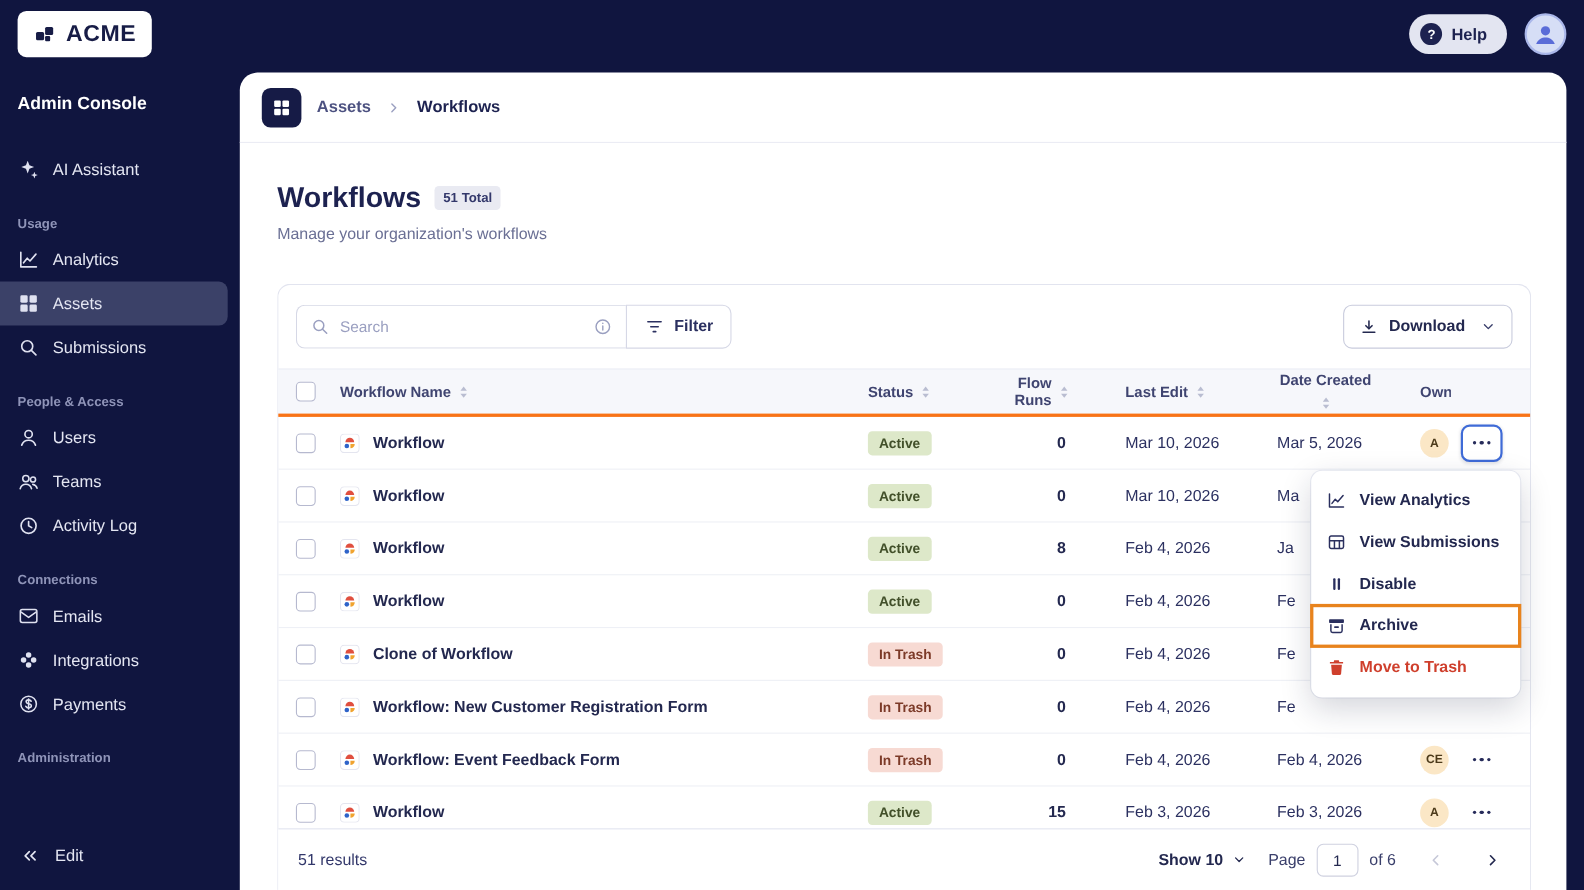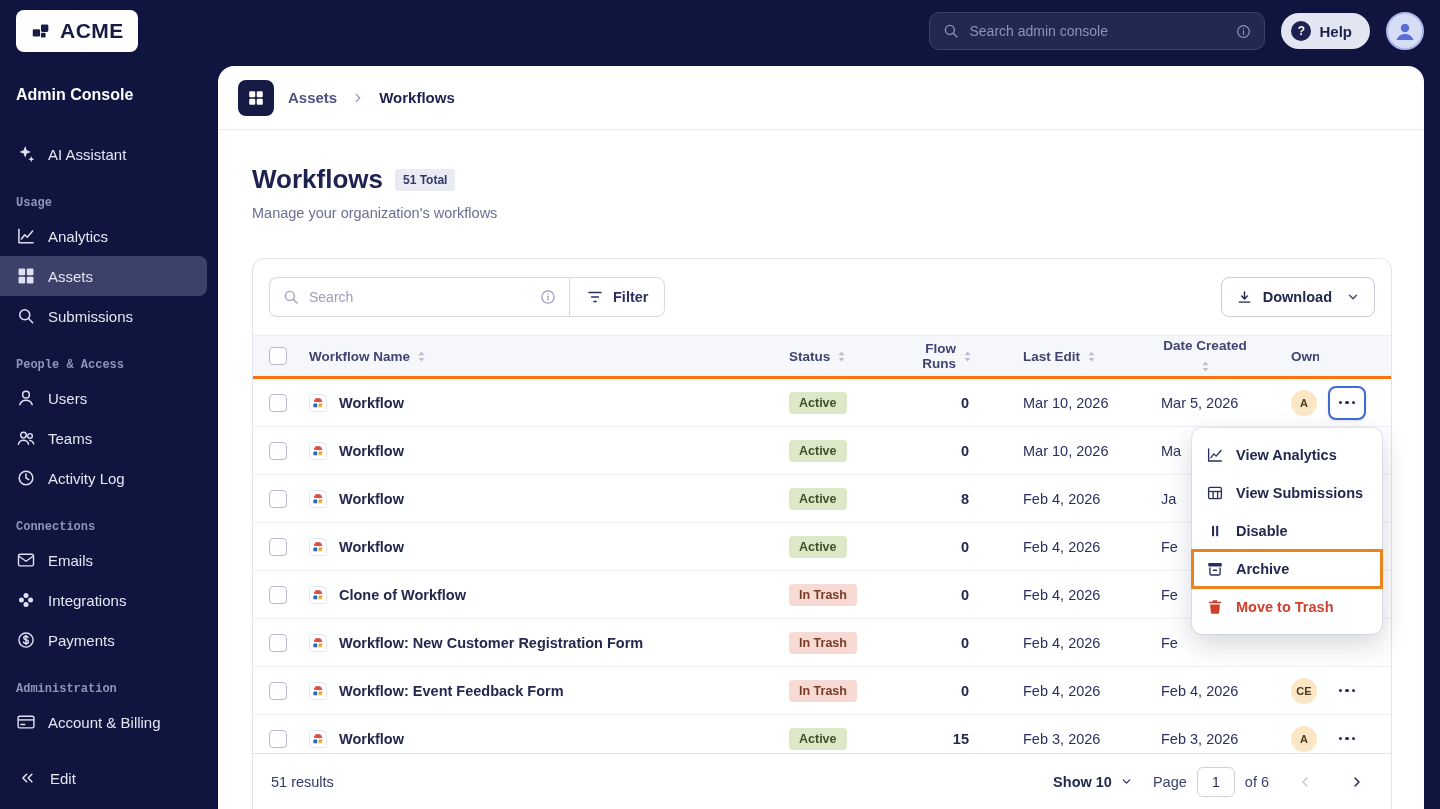--- a/index.html
+++ b/index.html
@@ -18,21 +18,21 @@
   .help-btn { height:36px; border:none; border-radius:18px; background:#e3e5f1; display:flex; align-items:center; gap:8px; padding:0 18px 0 10px; font-size:15px; font-weight:700; color:#1d2250; cursor:pointer; font-family:inherit; }
   .qmark { width:20px; height:20px; border-radius:50%; background:#1d2250; color:#fff; font-size:12px; font-weight:700; display:flex; align-items:center; justify-content:center; }
   .avatar { width:38px; height:38px; border-radius:50%; background:#d6def6; border:2px solid #aab7ea; display:flex; align-items:center; justify-content:center; cursor:pointer; overflow:hidden; }
 
   
   .sidebar { position:fixed; top:62px; left:0; bottom:0; width:218px; padding-top:24px; color:#e4e6f2; z-index:40; }
   .sb-title { font-size:16px; font-weight:700; color:#fff; padding:0 16px; margin-bottom:30px; }
   .sb-item { height:40px; display:flex; align-items:center; gap:12px; padding:0 16px; font-size:15px; color:#e4e6f2; cursor:pointer; }
   .sb-item svg { width:20px; height:20px; flex:none; color:#dfe1f0; }
   .sb-item.active { background:#3b4168; width:207px; border-radius:0 8px 8px 0; }
-  .sb-sec { font-size:12px; font-weight:700; color:#8f94b8; padding:0 16px; margin:22px 0 6px;font-family:Liberation Mono, monospace; }
+  .sb-sec { font-size:12px; font-weight:700; color:#8f94b8; padding:0 16px; margin:22px 0 6px; }
   .sb-hide { position:absolute; bottom:12px; left:0; height:38px; display:flex; align-items:center; gap:14px; padding:0 18px; font-size:15px; cursor:pointer; color:#e4e6f2; }
   .sb-hide svg { width:18px; height:18px; }
 
   
   .main-card { position:fixed; top:66px; left:218px; right:16px; bottom:0; background:#fff; border-radius:16px 16px 0 0; z-index:45; }
   .crumbbar { height:64px; border-bottom:1px solid #ebecf4; display:flex; align-items:center; gap:14px; padding:0 20px; }
   .crumb-chip { width:36px; height:36px; border-radius:8px; background:#161b46; display:flex; align-items:center; justify-content:center; color:#fff; }
   .crumb-chip svg { width:18px; height:18px; }
   .crumb-parent { font-size:15px; font-weight:600; color:#4c5180; cursor:pointer; }
   .crumb-sep svg { width:14px; height:14px; color:#9a9fc0; }
@@ -269,29 +269,20 @@
     <svg width="22" height="22" viewBox="0 0 24 24">
         <g fill="#171c46">
           <rect x="3" y="10" width="8" height="8" rx="1.5"></rect>
           <rect x="12" y="5" width="8" height="8" rx="1.5"></rect>
           <rect x="12" y="14" width="5" height="5" rx="1"></rect>
         </g>
       </svg>
     <span class="logo-text">ACME</span>
   </div>
   <div class="top-right">
-    <div class="admin-search">
-      <svg width="18" height="18">
-          <use href="#i-search"></use>
-        </svg>
-      <input type="text" placeholder="Search admin console" style="">
-      <svg width="17" height="17">
-          <use href="#i-info"></use>
-        </svg>
-    </div>
     <button class="help-btn">
       <span class="qmark">?</span>
       <span>Help</span>
     </button>
     <div class="avatar">
       <svg width="24" height="24" style="color:#5a6cd8">
           <use href="#i-person-fill"></use>
         </svg>
     </div>
   </div>
@@ -361,26 +352,20 @@
     <span>Integrations</span>
   </div>
   <div class="sb-item">
     <svg>
         <use href="#i-dollar"></use>
       </svg>
     <span>Payments</span>
   </div>
 
   <div class="sb-sec">Administration</div>
-  <div class="sb-item">
-    <svg>
-        <use href="#i-card"></use>
-      </svg>
-    <span>Account &amp; Billing</span>
-  </div>
 
   <div class="sb-hide">
     <svg>
         <use href="#i-chevrons-left"></use>
       </svg>
     <span>Edit</span>
   </div>
 </aside>
 
 <main class="main-card">

